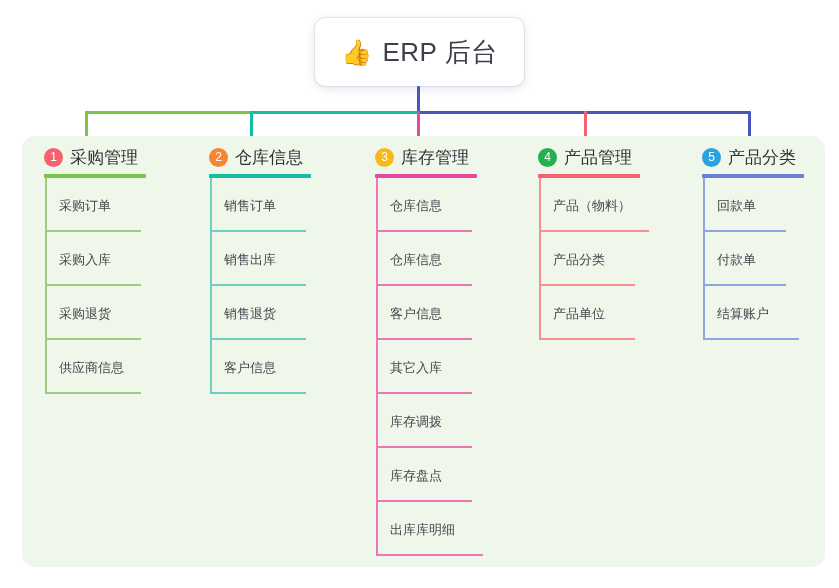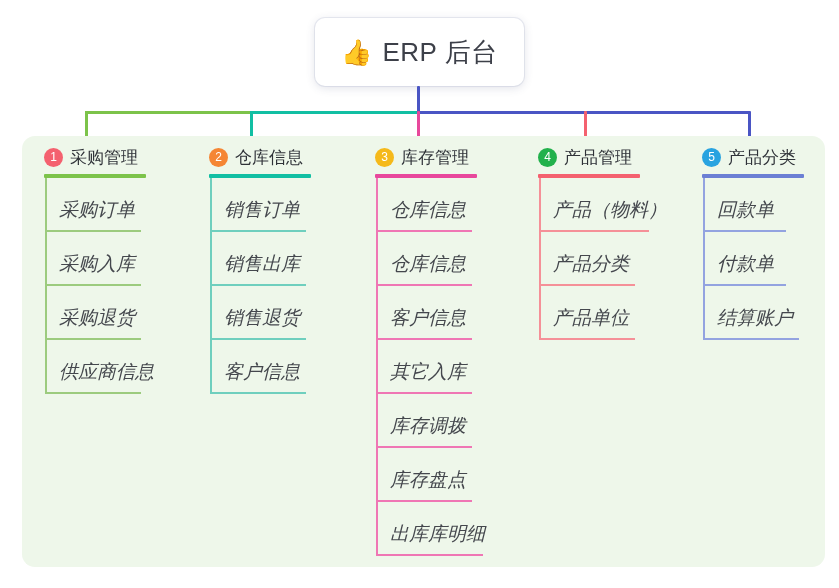--- a/index.html
+++ b/index.html
@@ -66,25 +66,24 @@
 
   
   .spine { position: absolute; width: 2px; }
 
   .leaf {
     position: absolute;
     height: 54px;
   }
   .leaf-label {
     position: absolute;
-    left: 14px; bottom: 9px;
-    font-size: 19px;
+    left: 14px; bottom: 17px;
+    font-size: 13px;
     color: #44474d;
     white-space: nowrap;
-    font-style: italic;
   }
   .leaf-underline {
     position: absolute;
     left: 0; bottom: 0;
     height: 2px;
   }
 </style>
 </head>
 <body>
 

